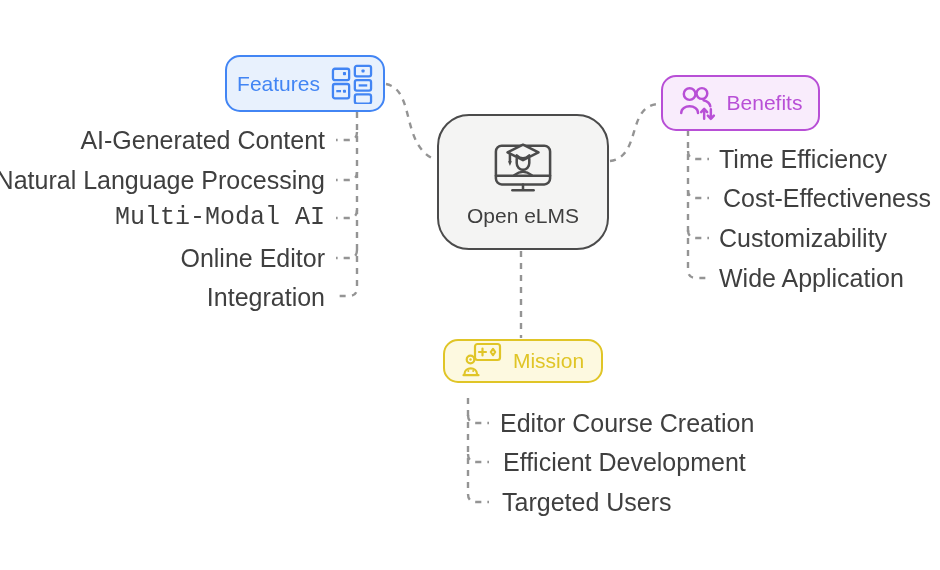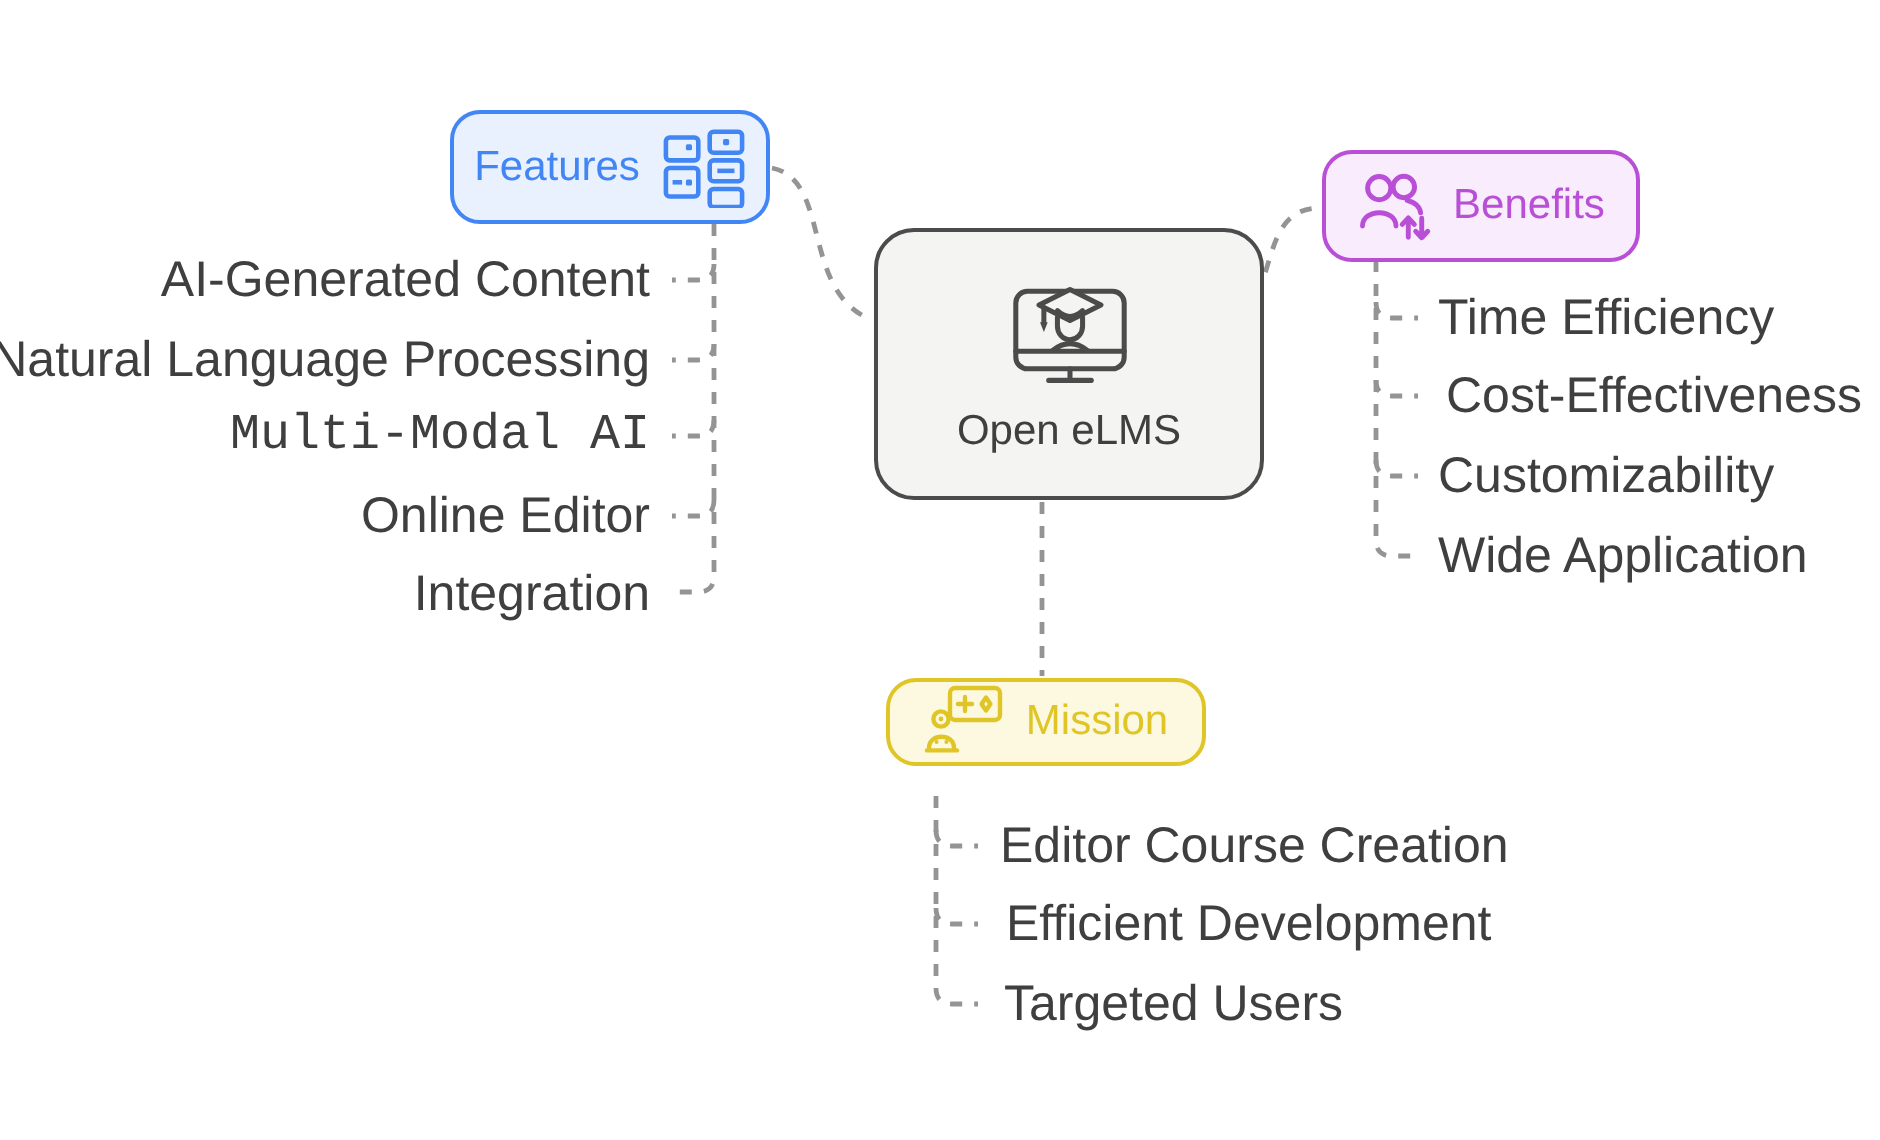--- a/index.html
+++ b/index.html
@@ -12,21 +12,21 @@
     fill:none;stroke:var(--connector,#949494);stroke-width:2.4;
     stroke-dasharray:6 6;stroke-linecap:butt;
   }
   .node{
     position:absolute;display:flex;align-items:center;justify-content:center;
     box-sizing:border-box;border-radius:15px;border:2.5px solid;gap:11px;
     font-size:21px;white-space:nowrap;background:#fff;cursor:default;
   }
   .node .icon{display:flex;align-items:center;}
   .node.center{
-    left:437px;top:114px;width:195px;height:136px;border-radius:20px;
+    left:437px;top:114px;width:172px;height:136px;border-radius:32px;
     flex-direction:column;gap:8px;
     border-color:var(--center-border,#4b4b4b);
     background:var(--center-bg,#f4f4f3);
     color:var(--center-text,#3f3f3f);
   }
   .node.features{
     left:225px;top:55px;width:160px;height:57px;
     border-color:var(--features-color,#4285f4);
     background:var(--features-bg,#e8f1fd);
     color:var(--features-color,#4285f4);

